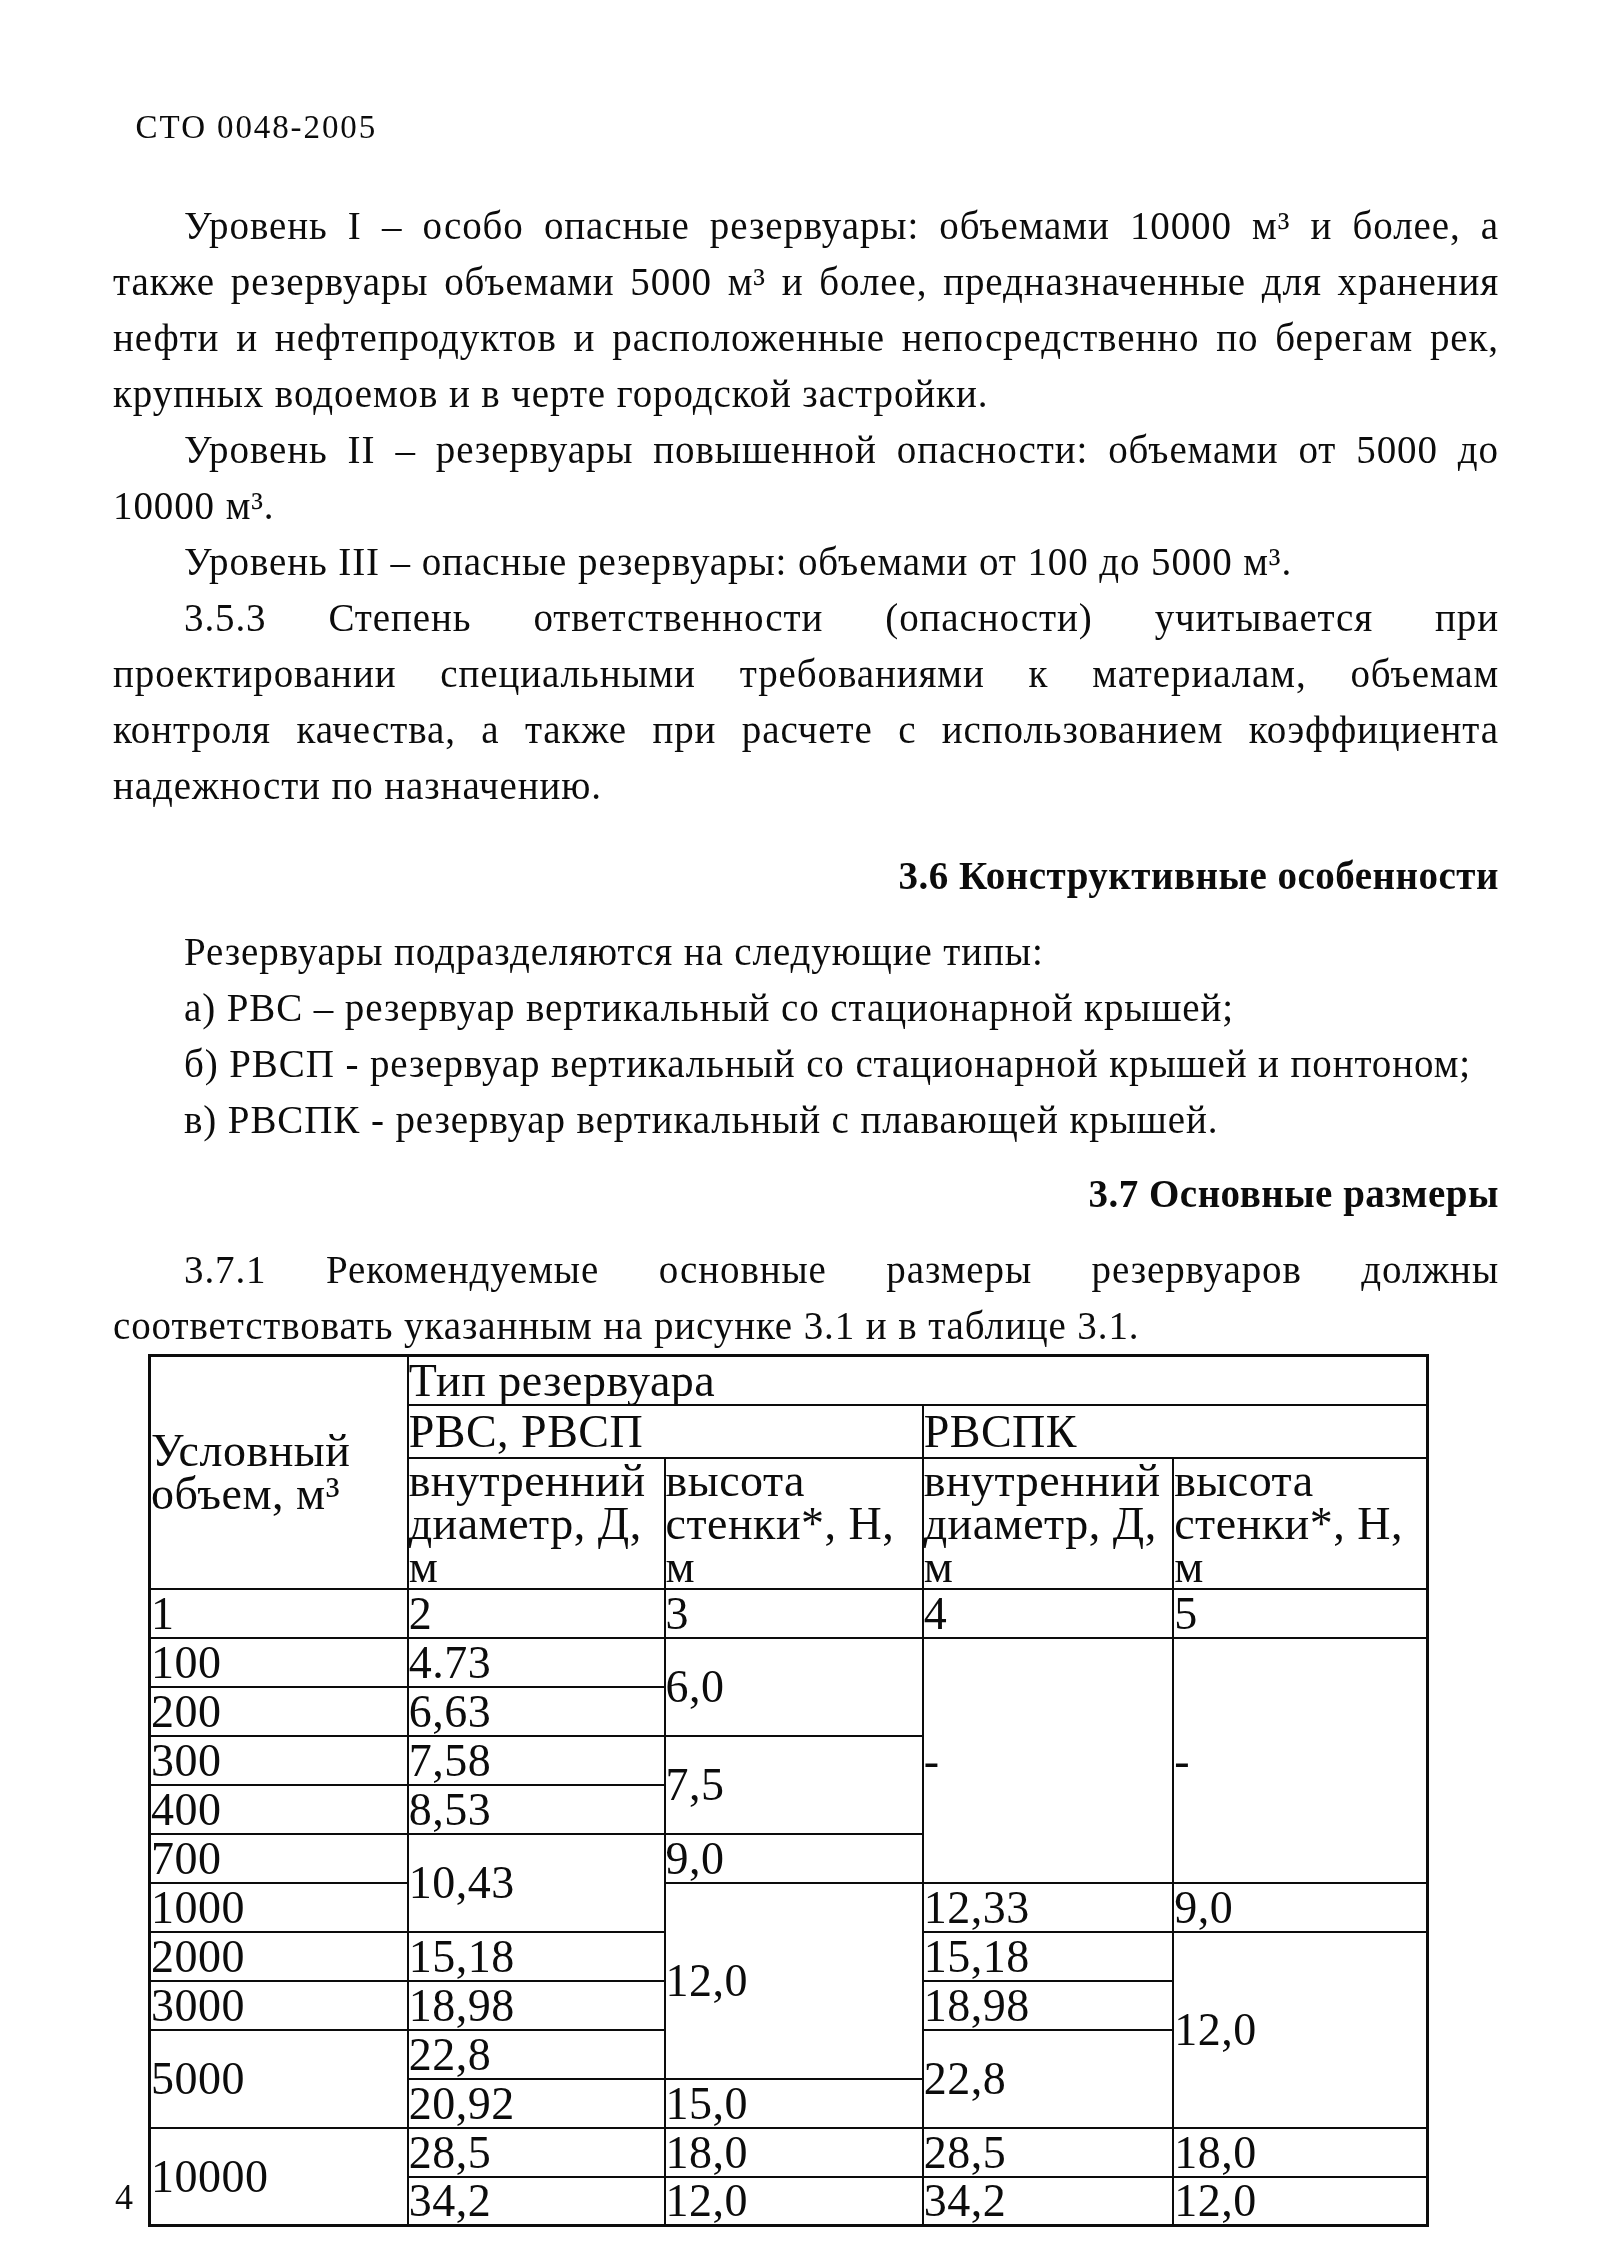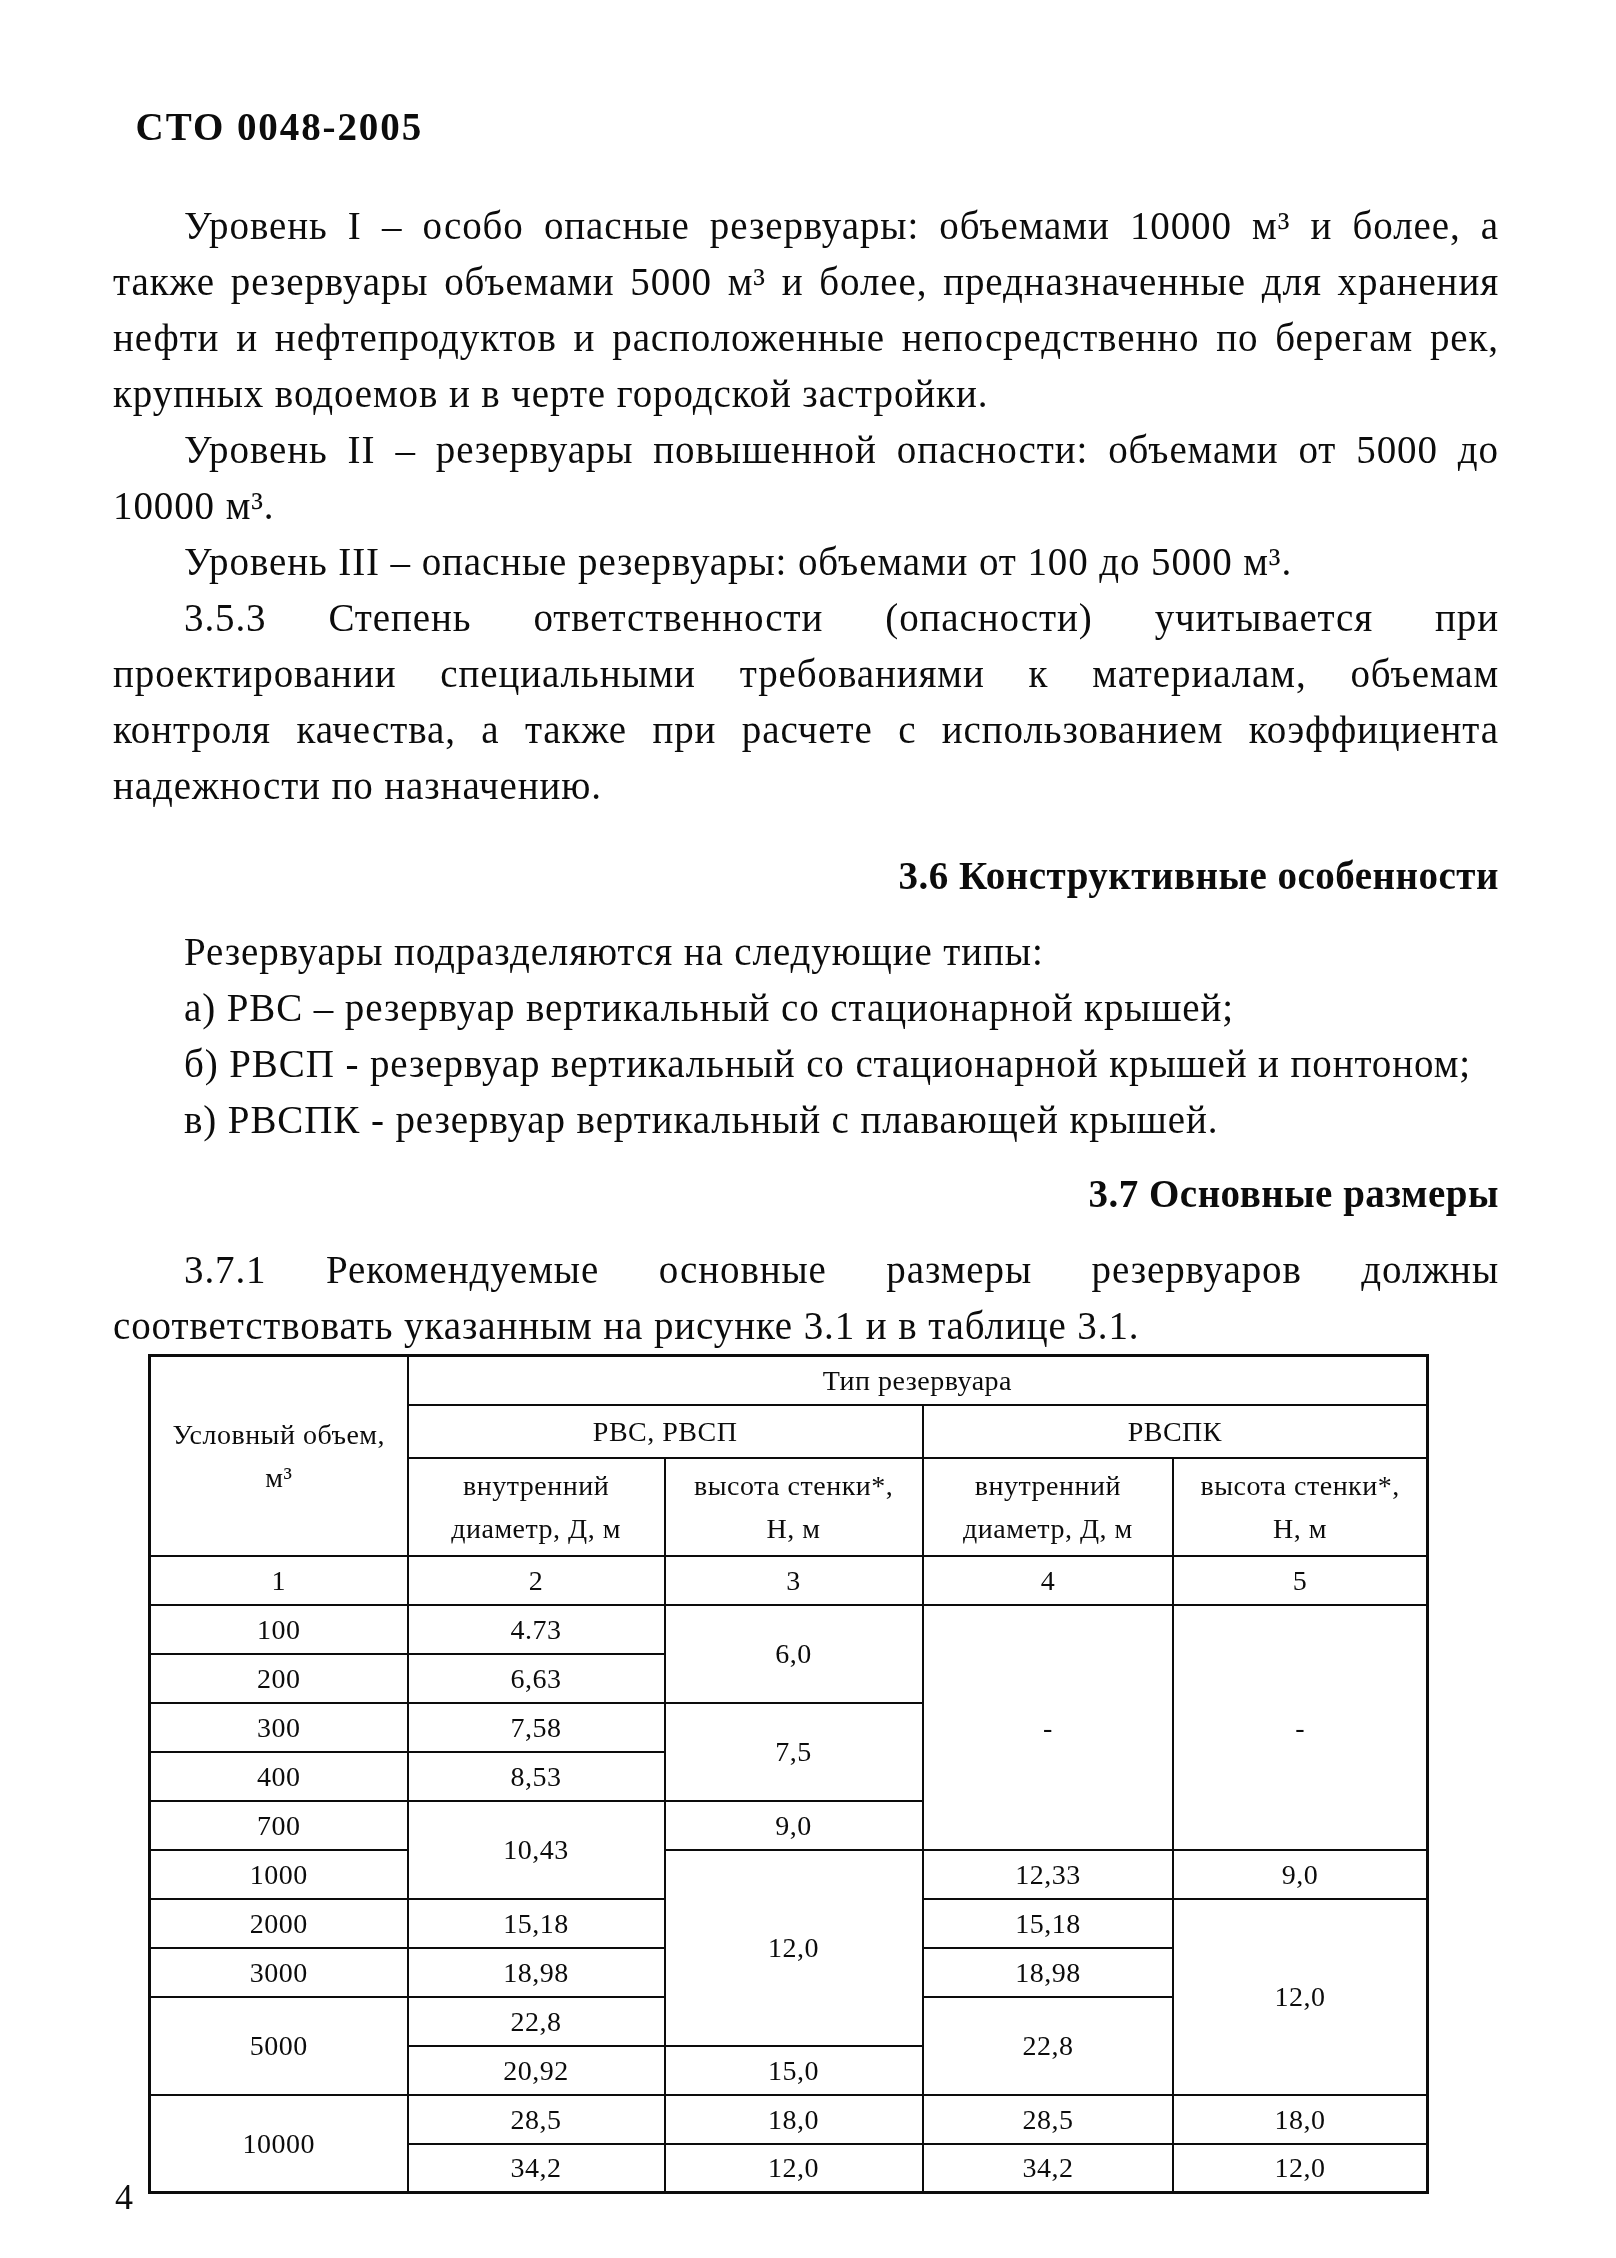--- a/index.html
+++ b/index.html
@@ -6,23 +6,22 @@
   .page{
     position:relative;
     width:1617px;height:2258px;
     background:#ffffff;color:#0c0c0c;
     font-family:"Liberation Serif","DejaVu Serif",serif;
     box-sizing:border-box;
     padding:105px 118px 0 113px;
     overflow:hidden;
   }
   .doc-number{
-    font-size:39px;line-height:44px;letter-spacing:1.9px;
+    font-size:33px;line-height:44px;letter-spacing:1.9px;
     margin:0 0 49px 22.6px;
-    font-weight:bold;
   }
   p.body-par{
     margin:0;
     font-size:39px;line-height:56px;letter-spacing:0.9px;
     text-indent:71px;text-align:justify;
   }
   h3.sec-heading{
     font-size:39px;line-height:44px;font-weight:bold;letter-spacing:0.5px;
     margin:40px 0 26px 0;text-indent:71px;text-align:right;
   }
@@ -33,23 +32,23 @@
   }
   table.dim-table{
     border-collapse:collapse;
     table-layout:fixed;
     width:1281px;
     margin-left:35px;
     border:3.8px solid #0c0c0c;
   }
   table.dim-table td{
     border:2.8px solid #0c0c0c;
-    text-align:center;vertical-align:middle;
-    font-size:28px;line-height:43px;letter-spacing:0.5px;
-    padding:0 18px;overflow:hidden;
+    text-align:left;vertical-align:middle;
+    font-size:46px;line-height:43px;letter-spacing:0.5px;
+    padding:0 0;overflow:hidden;
   }
   tr.tr-head1{height:49px;}
   tr.tr-head2{height:53px;}
   tr.tr-head3{height:98px;}
   tr.tr-idx{height:49px;}
   tr.tr-data{height:49px;margin-top:20px;}
   td.corner{line-height:47px;}
   .page-number{
     position:absolute;left:115px;top:2177px;
     font-size:36px;line-height:41px;

